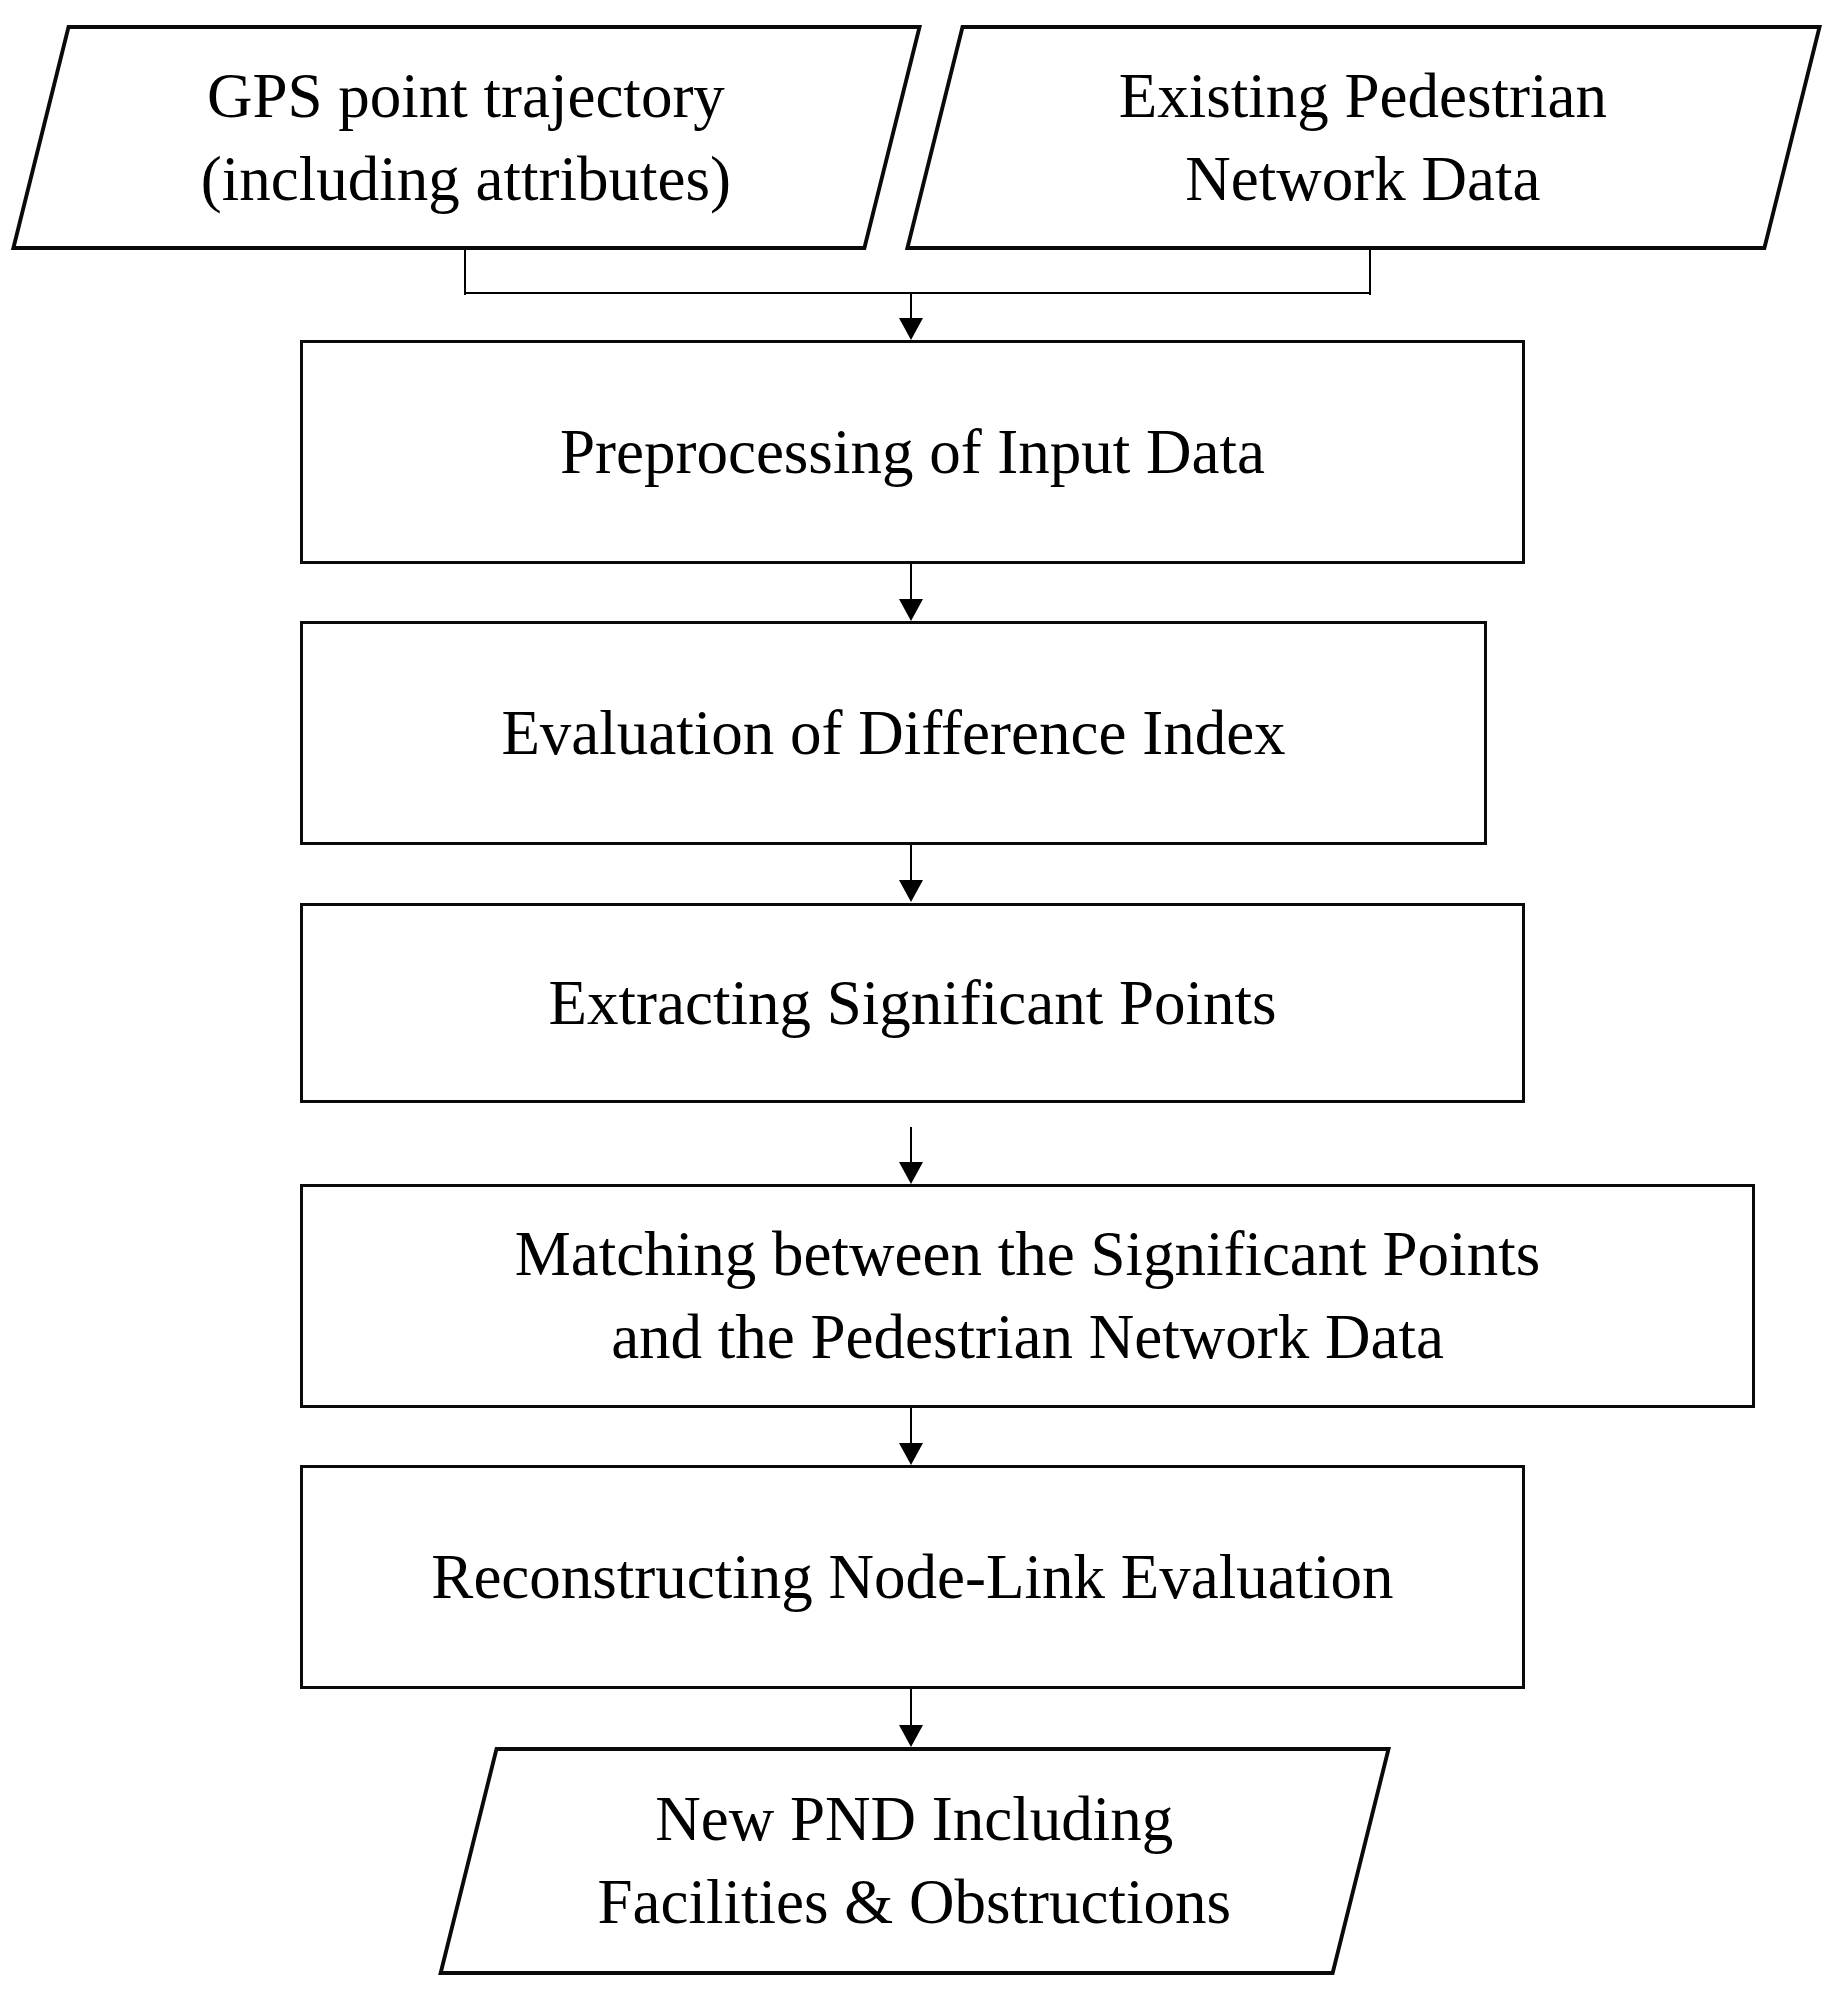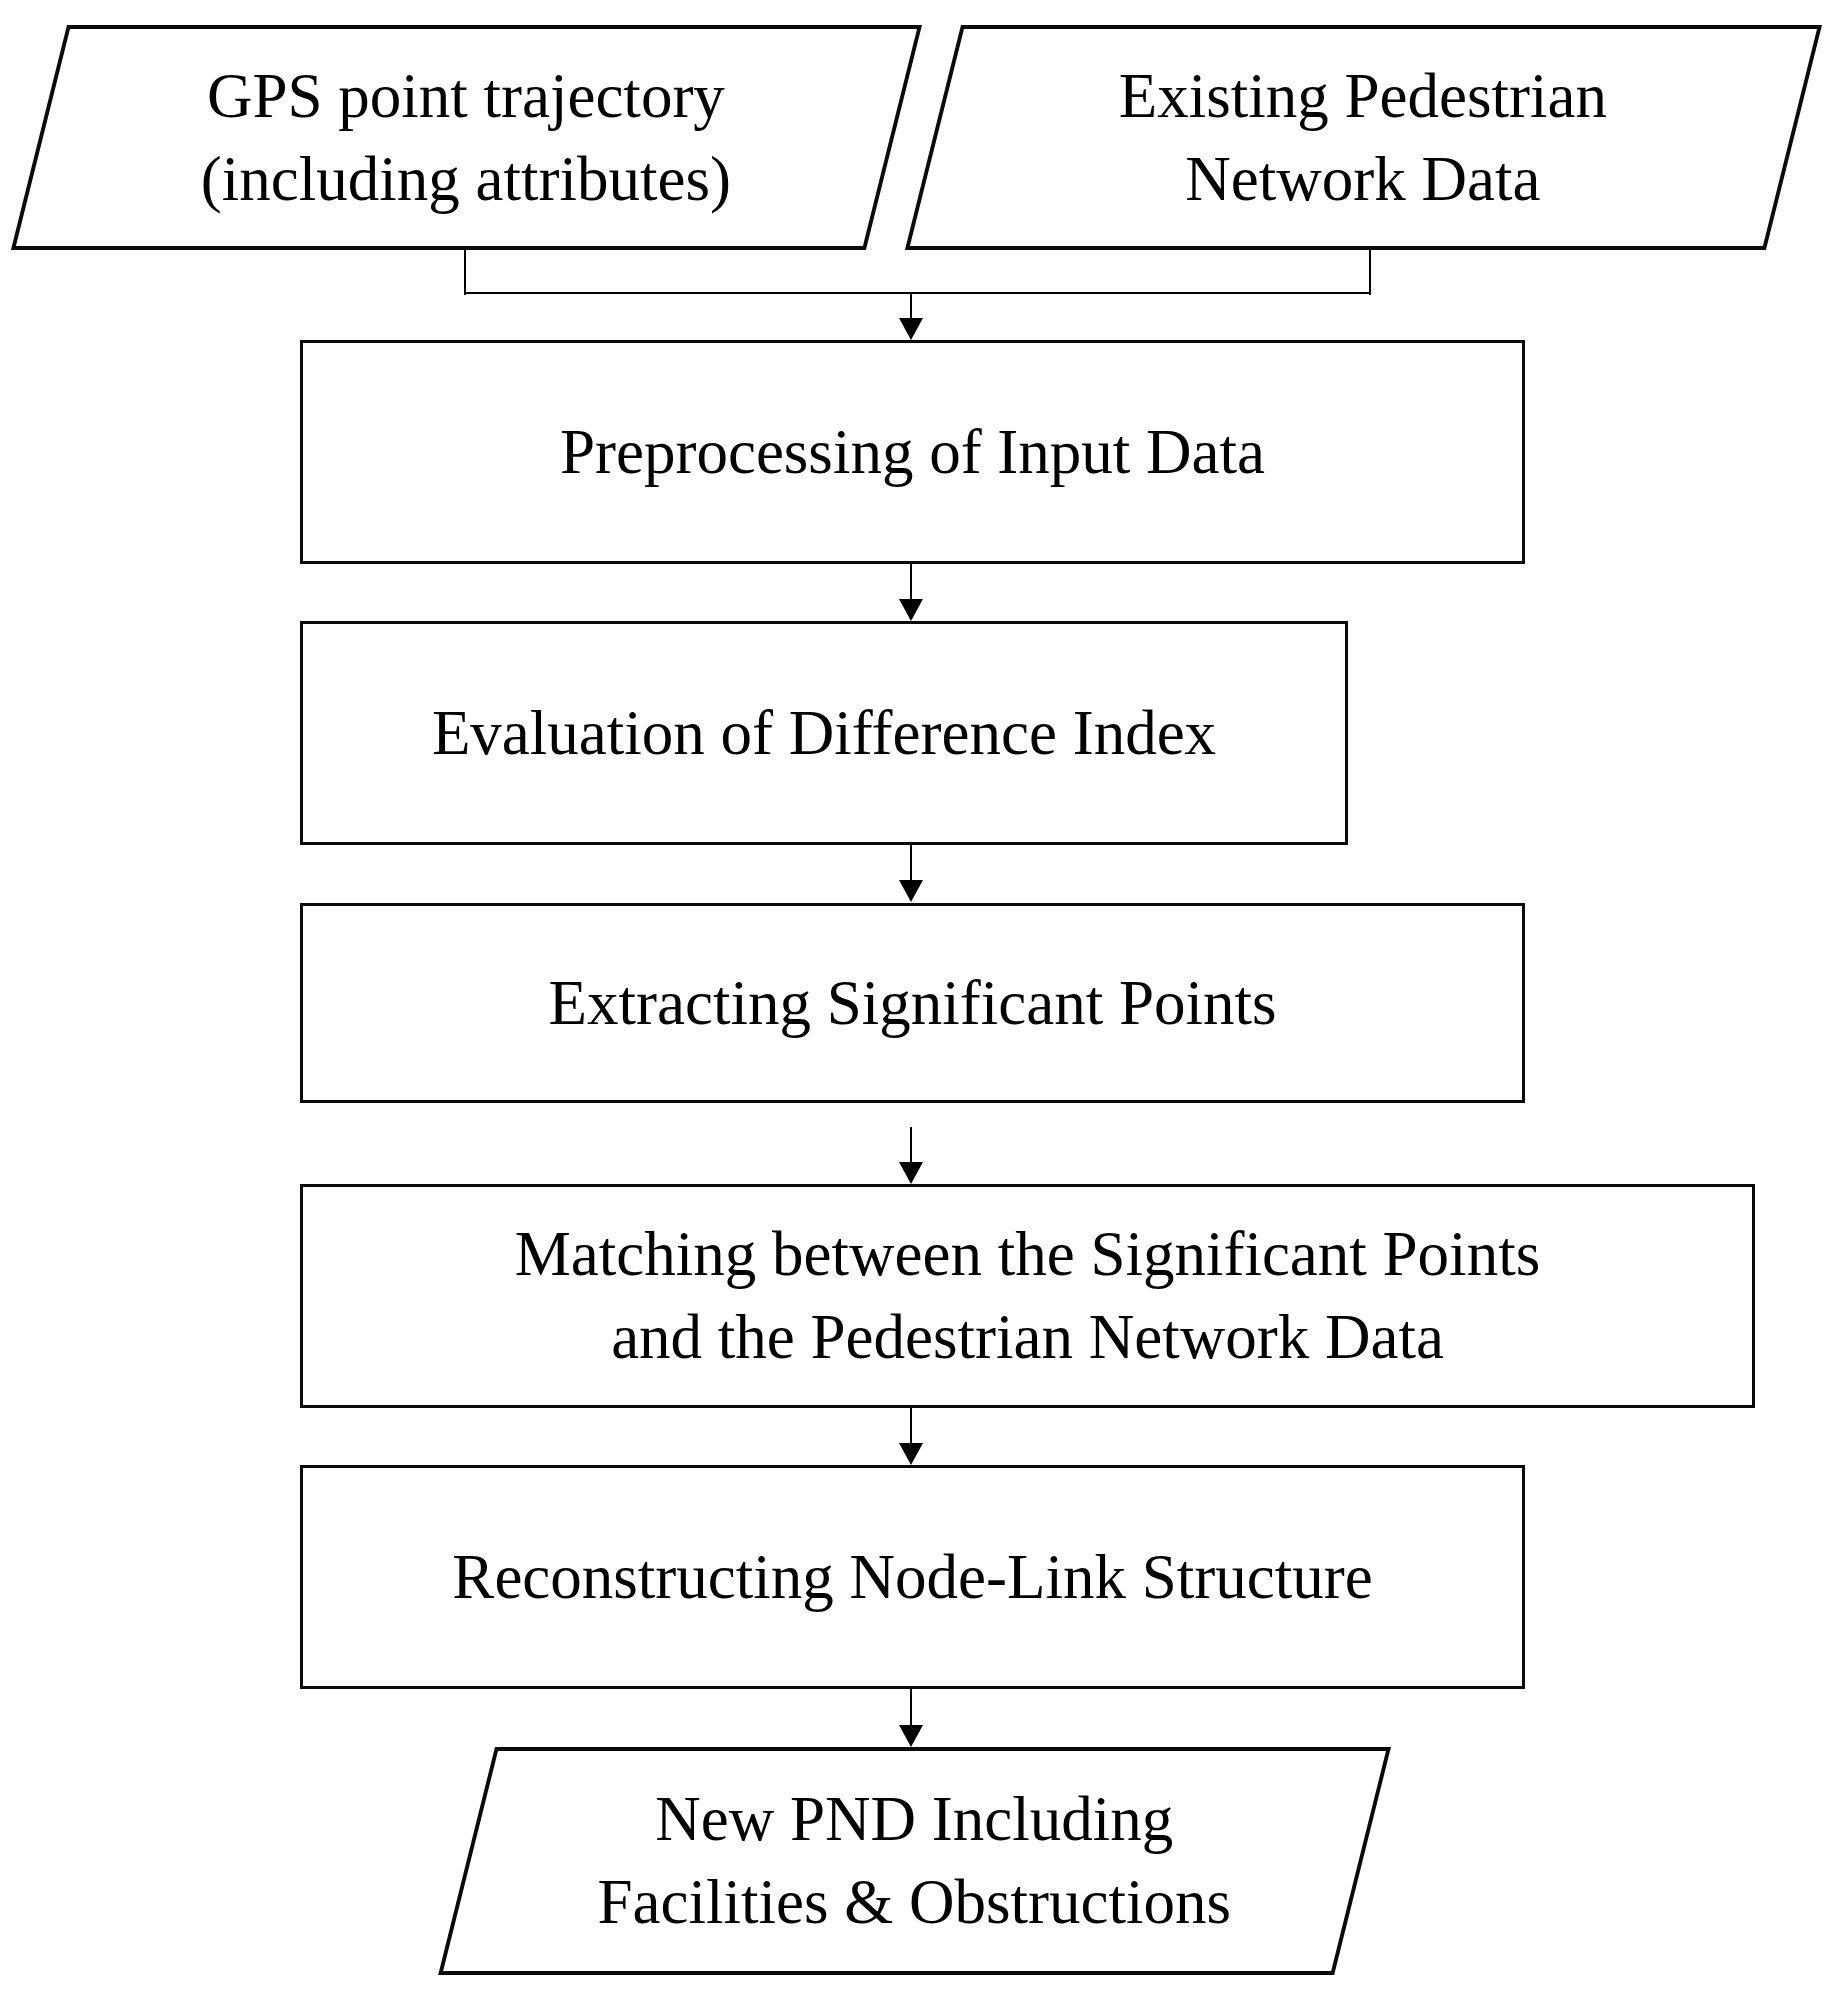--- a/index.html
+++ b/index.html
@@ -74,21 +74,21 @@
   <div class="vline" style="left:910px; top:292px; height:27px;"></div>
   <div class="arrowhead" style="left:899px; top:318px;"></div>
 
   <div class="rect" style="left:300px; top:340px; width:1225px; height:224px;">
     <div class="label">Preprocessing of Input Data</div>
   </div>
 
   <div class="vline" style="left:910px; top:564px; height:37px;"></div>
   <div class="arrowhead" style="left:899px; top:599px;"></div>
 
-  <div class="rect" style="left:300px; top:621px; width:1048px; height:224px;">
+  <div class="rect" style="left:300px; top:621px; width:1187px; height:224px;">
     <div class="label">Evaluation of Difference Index</div>
   </div>
 
   <div class="vline" style="left:910px; top:845px; height:37px;"></div>
   <div class="arrowhead" style="left:899px; top:880px;"></div>
 
   <div class="rect" style="left:300px; top:903px; width:1225px; height:200px;">
     <div class="label">Extracting Significant Points</div>
   </div>
 
@@ -97,21 +97,21 @@
 
   <div class="rect" style="left:300px; top:1184px; width:1455px; height:224px;">
     <div class="label">Matching between the Significant Points
 and the Pedestrian Network Data</div>
   </div>
 
   <div class="vline" style="left:910px; top:1408px; height:37px;"></div>
   <div class="arrowhead" style="left:899px; top:1443px;"></div>
 
   <div class="rect" style="left:300px; top:1465px; width:1225px; height:224px;">
-    <div class="label">Reconstructing Node-Link Structure</div>
+    <div class="label">Reconstructing Node-Link Evaluation</div>
   </div>
 
   <div class="vline" style="left:910px; top:1689px; height:37px;"></div>
   <div class="arrowhead" style="left:899px; top:1725px;"></div>
 
   <div class="pgram" style="left:495px; top:1747px; width:896px; height:228px;">
     <div class="label">New PND Including
 Facilities &amp; Obstructions</div>
   </div>
 

